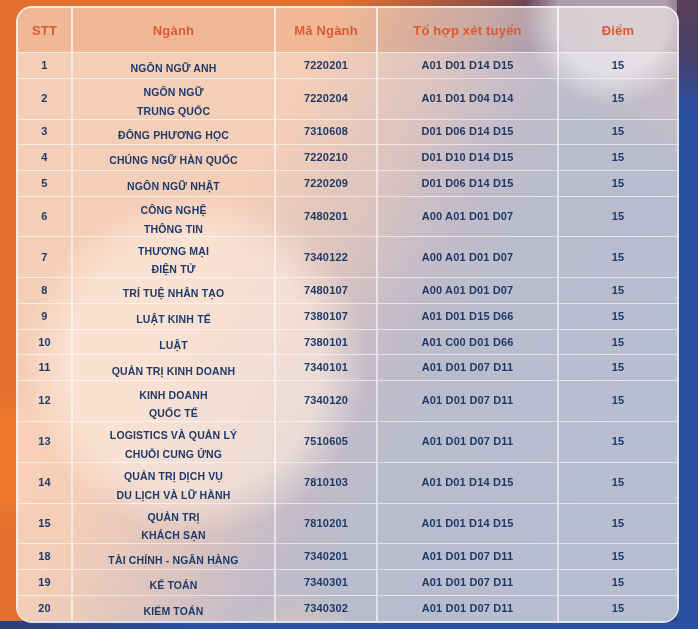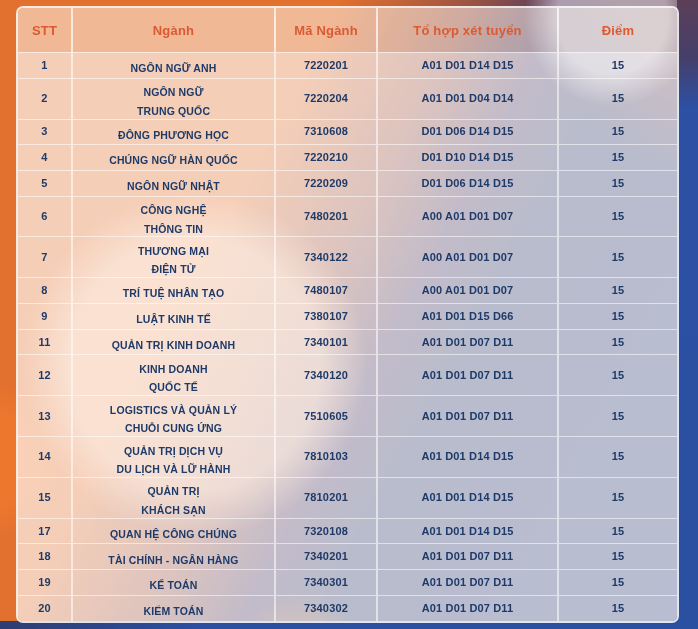--- a/index.html
+++ b/index.html
@@ -20,21 +20,21 @@
   .right-strip{
     position:absolute;left:677px;top:0;width:21px;height:629px;
     background:linear-gradient(180deg,#5C3F58 0px,#463F6B 58px,#2C50A3 108px,#2B4FA1 629px);
   }
   .bottom-strip{
     position:absolute;left:0;top:621px;width:698px;height:8px;
     background:linear-gradient(90deg,#2F3E72 0%,#2B4FA1 28%,#2B4FA1 100%);
   }
   .table-card{
     position:absolute;left:18px;top:8px;width:659px;height:613px;
-    border-radius:5px;overflow:hidden;
+    border-radius:14px;overflow:hidden;
     box-shadow:0 0 0 2px rgba(255,255,255,0.85);
   }
   table.score-table{
     width:100%;height:100%;
     border-collapse:collapse;table-layout:fixed;
   }
   .score-table th,.score-table td{
     border-right:2px solid rgba(255,255,255,0.85);
     border-bottom:1.5px solid rgba(255,255,255,0.85);
     text-align:center;vertical-align:middle;
@@ -166,20 +166,29 @@
           <tr>
             <td class="stt-cell">9</td>
             <td class="major-cell">
               <div class="major-line">LUẬT KINH TẾ</div>
             </td>
             <td class="code-cell">7380107</td>
             <td class="combo-cell">A01 D01 D15 D66</td>
             <td class="score-cell">15</td>
           </tr>
           <tr>
+            <td class="stt-cell">10</td>
+            <td class="major-cell">
+              <div class="major-line">LUẬT</div>
+            </td>
+            <td class="code-cell">7380101</td>
+            <td class="combo-cell">A01 C00 D01 D66</td>
+            <td class="score-cell">15</td>
+          </tr>
+          <tr>
             <td class="stt-cell">11</td>
             <td class="major-cell">
               <div class="major-line">QUẢN TRỊ KINH DOANH</div>
             </td>
             <td class="code-cell">7340101</td>
             <td class="combo-cell">A01 D01 D07 D11</td>
             <td class="score-cell">15</td>
           </tr>
           <tr class="dbl">
             <td class="stt-cell">12</td>
@@ -211,29 +220,20 @@
             <td class="combo-cell">A01 D01 D14 D15</td>
             <td class="score-cell">15</td>
           </tr>
           <tr class="dbl">
             <td class="stt-cell">15</td>
             <td class="major-cell">
               <div class="major-line">QUẢN TRỊ</div>
               <div class="major-line">KHÁCH SẠN</div>
             </td>
             <td class="code-cell">7810201</td>
-            <td class="combo-cell">A01 D01 D14 D15</td>
-            <td class="score-cell">15</td>
-          </tr>
-          <tr>
-            <td class="stt-cell">17</td>
-            <td class="major-cell">
-              <div class="major-line">QUAN HỆ CÔNG CHÚNG</div>
-            </td>
-            <td class="code-cell">7320108</td>
             <td class="combo-cell">A01 D01 D14 D15</td>
             <td class="score-cell">15</td>
           </tr>
           <tr>
             <td class="stt-cell">18</td>
             <td class="major-cell">
               <div class="major-line">TÀI CHÍNH - NGÂN HÀNG</div>
             </td>
             <td class="code-cell">7340201</td>
             <td class="combo-cell">A01 D01 D07 D11</td>

